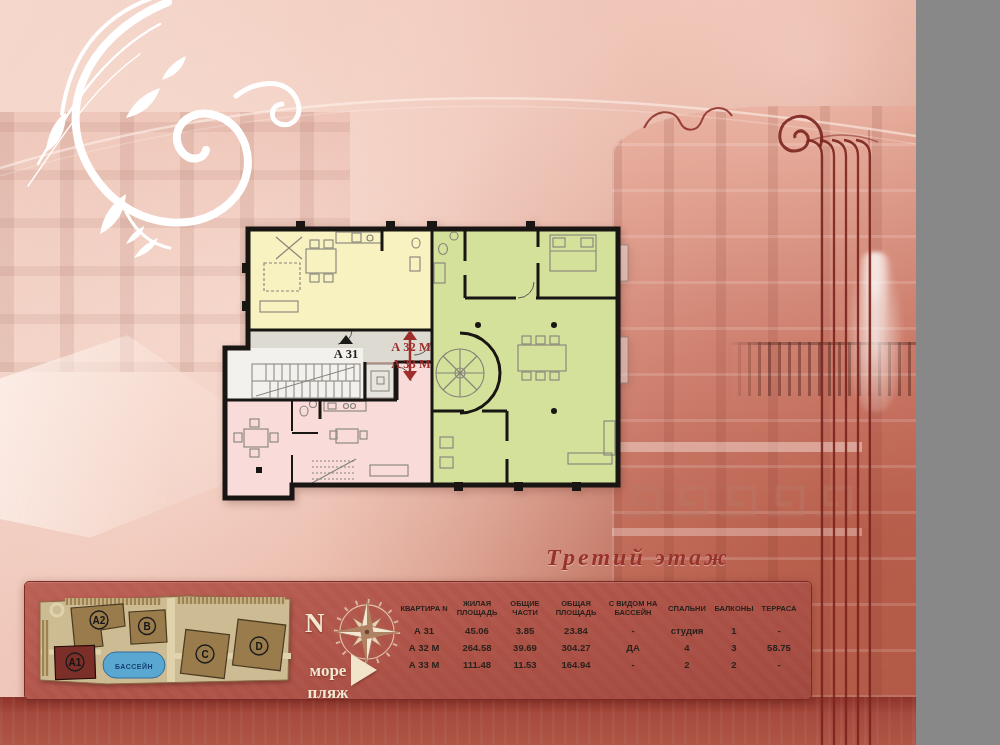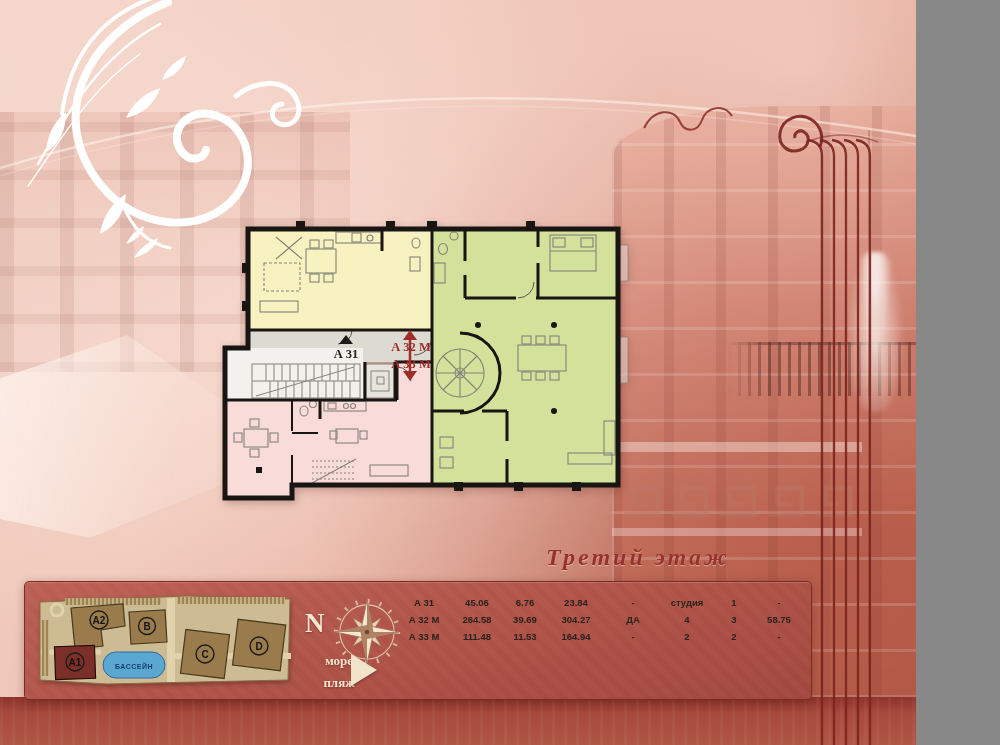--- a/index.html
+++ b/index.html
@@ -72,23 +72,23 @@
       repeating-linear-gradient(45deg, rgba(255,255,255,.025) 0 6px, transparent 6px 12px),
       linear-gradient(168deg,#bb6054 0%,#b05449 45%,#a1483e 100%);
     box-shadow: inset 0 1px 0 rgba(255,255,255,.15), 0 2px 8px rgba(80,25,18,.35); }
   .sitemap{ position:absolute; left:12px; top:12px; width:256px; height:92px;
     filter:drop-shadow(1px 2px 2px rgba(60,20,12,.4)); }
   .sitemap text{ font-family:"Liberation Sans", sans-serif; font-weight:bold; }
   .north{ position:absolute; left:280px; top:26px; width:30px;
     font-family:"Liberation Serif", serif; font-weight:bold; font-size:27px;
     color:#f4e7d0; text-shadow:0 1px 2px rgba(90,30,20,.6); }
   .compass{ position:absolute; left:300px; top:8px; width:84px; height:84px; }
-  .sea, .beach{ position:absolute; left:279px; width:70px; text-align:center;
-    font-family:"Liberation Serif", serif; font-weight:bold; font-size:13px;
-    color:#f3e6cf; text-shadow:0 1px 2px rgba(90,30,20,.55); }
+  .sea, .beach{ position:absolute; left:268px; width:70px; text-align:center;
+    font-family:"Liberation Serif", serif; font-weight:bold; font-size:17px;
+    color:#f3e6cf; text-shadow:0 1px 2px rgba(90,30,20,.55);margin-top:8px; }
   .sea{ top:71px; } .beach{ top:93px; }
   .dir-arrow{ position:absolute; left:326px; top:72px; width:0; height:0;
     border-left:26px solid #f2e3cb; border-top:16px solid transparent;
     border-bottom:16px solid transparent;
     filter:drop-shadow(1px 1px 1px rgba(90,30,20,.5)); }
 
   
   .apt-table{ position:absolute; left:372px; top:12px; width:406px;
     color:#2b221c; }
   .tr{ display:grid; grid-template-columns:54px 52px 44px 58px 56px 52px 42px 48px; }
@@ -372,23 +372,33 @@
           <path d="M11,45 L45,38 L45,45 Z"></path>
       </g>
       <circle cx="45" cy="45" r="2.5" fill="#6b4433"></circle>
     </svg>
     <div class="sea">море</div>
     <div class="beach">пляж</div>
     <div class="dir-arrow"></div>
 
     <div class="apt-table">
       <div class="tr">
+        <div class="th">КВАРТИРА N</div>
+        <div class="th">ЖИЛАЯ ПЛОЩАДЬ</div>
+        <div class="th">ОБЩИЕ ЧАСТИ</div>
+        <div class="th">ОБЩАЯ ПЛОЩАДЬ</div>
+        <div class="th">С ВИДОМ НА БАССЕЙН</div>
+        <div class="th">СПАЛЬНИ</div>
+        <div class="th">БАЛКОНЫ</div>
+        <div class="th">ТЕРРАСА</div>
+      </div>
+      <div class="tr">
         <div class="td">А 31</div>
         <div class="td">45.06</div>
-        <div class="td">6.76</div>
+        <div class="td">3.85</div>
         <div class="td">23.84</div>
         <div class="td">-</div>
         <div class="td">студия</div>
         <div class="td">1</div>
         <div class="td">-</div>
       </div>
       <div class="tr">
         <div class="td">А 32 М</div>
         <div class="td">264.58</div>
         <div class="td">39.69</div>

